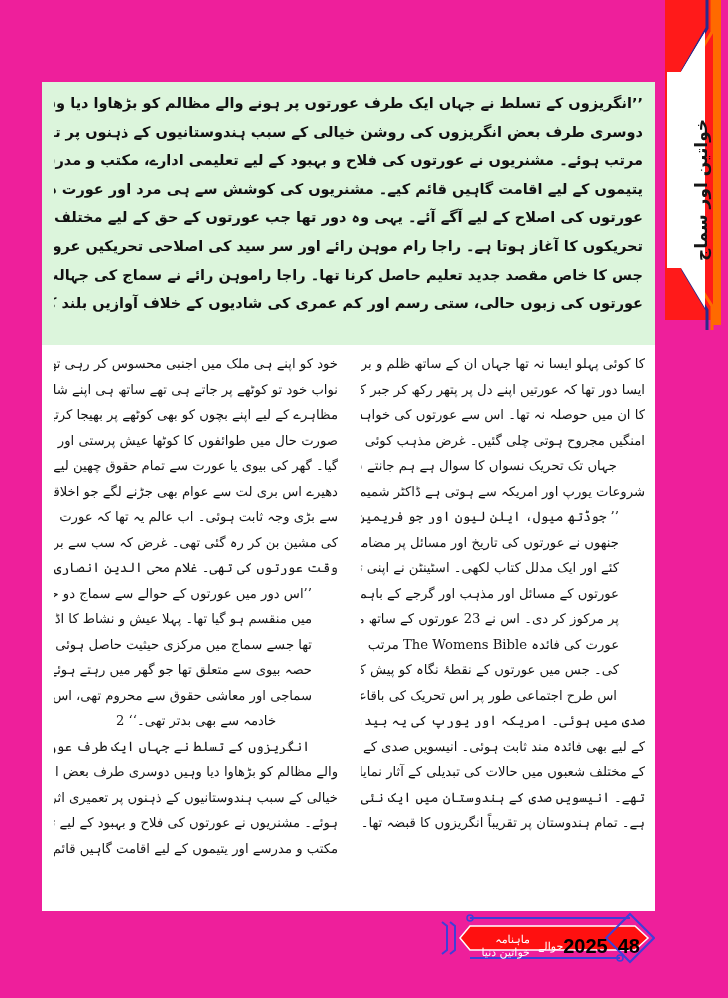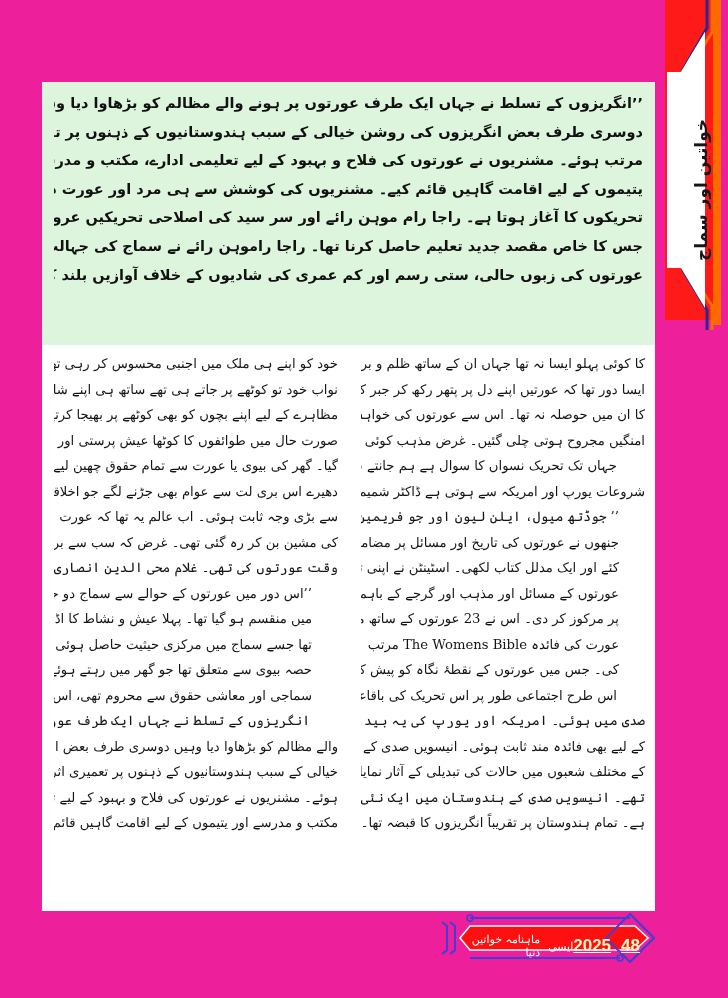--- a/index.html
+++ b/index.html
@@ -91,35 +91,36 @@
   .footer-mag {
     font-family: "DejaVu Serif", serif; font-size: 11px; color: #ffffff;
     direction: rtl;
   }
   .footer-month {
     font-family: "DejaVu Serif", serif; font-size: 11px; color: #ffffff;
     direction: rtl; margin-left: 8px;
   }
   .footer-year, .footer-page {
     font-family: "Liberation Sans", sans-serif; font-weight: bold;
-    font-size: 17px; color: #fef9c3; text-decoration: underline;
+    font-size: 20px; color: #000000;
   }
   .footer-page { margin-left: 10px; }
 </style>
 </head>
 <body>
 
 <div class="page-edge"></div>
 
 <div class="content">
   <div class="quote-box" id="quote-box">
       <div class="quote-line">’’انگریزوں کے تسلط نے جہاں ایک طرف عورتوں پر ہونے والے مظالم کو بڑھاوا دیا وہیں</div>
       <div class="quote-line">دوسری طرف بعض انگریزوں کی روشن خیالی کے سبب ہندوستانیوں کے ذہنوں پر تعمیری اثرات</div>
       <div class="quote-line">مرتب ہوئے۔ مشنریوں نے عورتوں کی فلاح و بہبود کے لیے تعلیمی ادارے، مکتب و مدرسے اور</div>
       <div class="quote-line">یتیموں کے لیے اقامت گاہیں قائم کیے۔ مشنریوں کی کوشش سے ہی مرد اور عورت دونوں ہی</div>
+      <div class="quote-line">عورتوں کی اصلاح کے لیے آگے آئے۔ یہی وہ دور تھا جب عورتوں کے حق کے لیے مختلف</div>
       <div class="quote-line">تحریکوں کا آغاز ہوتا ہے۔ راجا رام موہن رائے اور سر سید کی اصلاحی تحریکیں عروج پر تھیں۔</div>
       <div class="quote-line">جس کا خاص مقصد جدید تعلیم حاصل کرنا تھا۔ راجا راموہن رائے نے سماج کی جہالت،</div>
       <div class="quote-line">عورتوں کی زبوں حالی، ستی رسم اور کم عمری کی شادیوں کے خلاف آوازیں بلند کیں۔ راجا رام</div>
     </div>
   <div class="columns">
     <div class="col right" id="right-col">
         <div class="body-line">کا کوئی پہلو ایسا نہ تھا جہاں ان کے ساتھ ظلم و بربریت نہ کیا گیا ہو۔ یہ</div>
         <div class="body-line">ایسا دور تھا کہ عورتیں اپنے دل پر پتھر رکھ کر جبر کر رہی تھیں، لب کشائی</div>
         <div class="body-line">کا ان میں حوصلہ نہ تھا۔ اس سے عورتوں کی خواہشات، جذبات اور</div>
         <div class="body-line">امنگیں مجروح ہوتی چلی گئیں۔ غرض مذہب کوئی بھی ہو عورت صرف</div>
@@ -147,20 +148,21 @@
         <div class="body-line">گیا۔ گھر کی بیوی یا عورت سے تمام حقوق چھین لیے گئے۔ دھیرے</div>
         <div class="body-line">دھیرے اس بری لت سے عوام بھی جڑنے لگے جو اخلاقی پستی کی سب</div>
         <div class="body-line">سے بڑی وجہ ثابت ہوئی۔ اب عالم یہ تھا کہ عورت صرف بچہ پیدا کرنے</div>
         <div class="body-line">کی مشین بن کر رہ گئی تھی۔ غرض کہ سب سے بری حالت سماج میں اس</div>
         <div class="body-line short">وقت عورتوں کی تھی۔ غلام محی الدین انصاری سالک رقم طراز ہیں:</div>
         <div class="body-line center">’’اس دور میں عورتوں کے حوالے سے سماج دو حصوں</div>
         <div class="body-line center">میں منقسم ہو گیا تھا۔ پہلا عیش و نشاط کا اڈہ طوائفوں کا کوٹھا</div>
         <div class="body-line center">تھا جسے سماج میں مرکزی حیثیت حاصل ہوئی تھی اور دوسرا</div>
         <div class="body-line center">حصہ بیوی سے متعلق تھا جو گھر میں رہتے ہوئے تمام</div>
         <div class="body-line center">سماجی اور معاشی حقوق سے محروم تھی، اس کی اہمیت ایک</div>
+        <div class="body-line center">خادمہ سے بھی بدتر تھی۔‘‘ 2</div>
         <div class="body-line indent">انگریزوں کے تسلط نے جہاں ایک طرف عورتوں پر ہونے</div>
         <div class="body-line">والے مظالم کو بڑھاوا دیا وہیں دوسری طرف بعض انگریزوں کی روشن</div>
         <div class="body-line">خیالی کے سبب ہندوستانیوں کے ذہنوں پر تعمیری اثرات مرتب</div>
         <div class="body-line">ہوئے۔ مشنریوں نے عورتوں کی فلاح و بہبود کے لیے تعلیمی ادارے،</div>
         <div class="body-line">مکتب و مدرسے اور یتیموں کے لیے اقامت گاہیں قائم کیے۔</div>
       </div>
   </div>
 </div>
 
 <div class="side-banner">
@@ -185,16 +187,16 @@
     <line x1="40" y1="6" x2="200" y2="6" stroke="#3f3fd8" stroke-width="2"></line>
     <line x1="40" y1="46" x2="190" y2="46" stroke="#3f3fd8" stroke-width="2"></line>
     <circle cx="40" cy="6" r="3" fill="none" stroke="#3f3fd8" stroke-width="1.5"></circle>
     <circle cx="190" cy="46" r="3" fill="none" stroke="#3f3fd8" stroke-width="1.5"></circle>
     <polygon points="30,26 40,14 205,14 218,26 205,38 40,38" fill="#ff1010" stroke="#ffffff" stroke-width="1.5"></polygon>
     <polygon points="200,2 224,26 200,50 176,26" fill="none" stroke="#3f3fd8" stroke-width="2"></polygon>
   </svg>
 </div>
 <div class="footer-text">
   <span class="footer-mag">ماہنامہ خواتین دنیا</span>
-  <span class="footer-month">ایسی</span>
+  <span class="footer-month">حوالے</span>
   <span class="footer-year">2025</span>
   <span class="footer-page">48</span>
 </div>
 
 </body></html>

